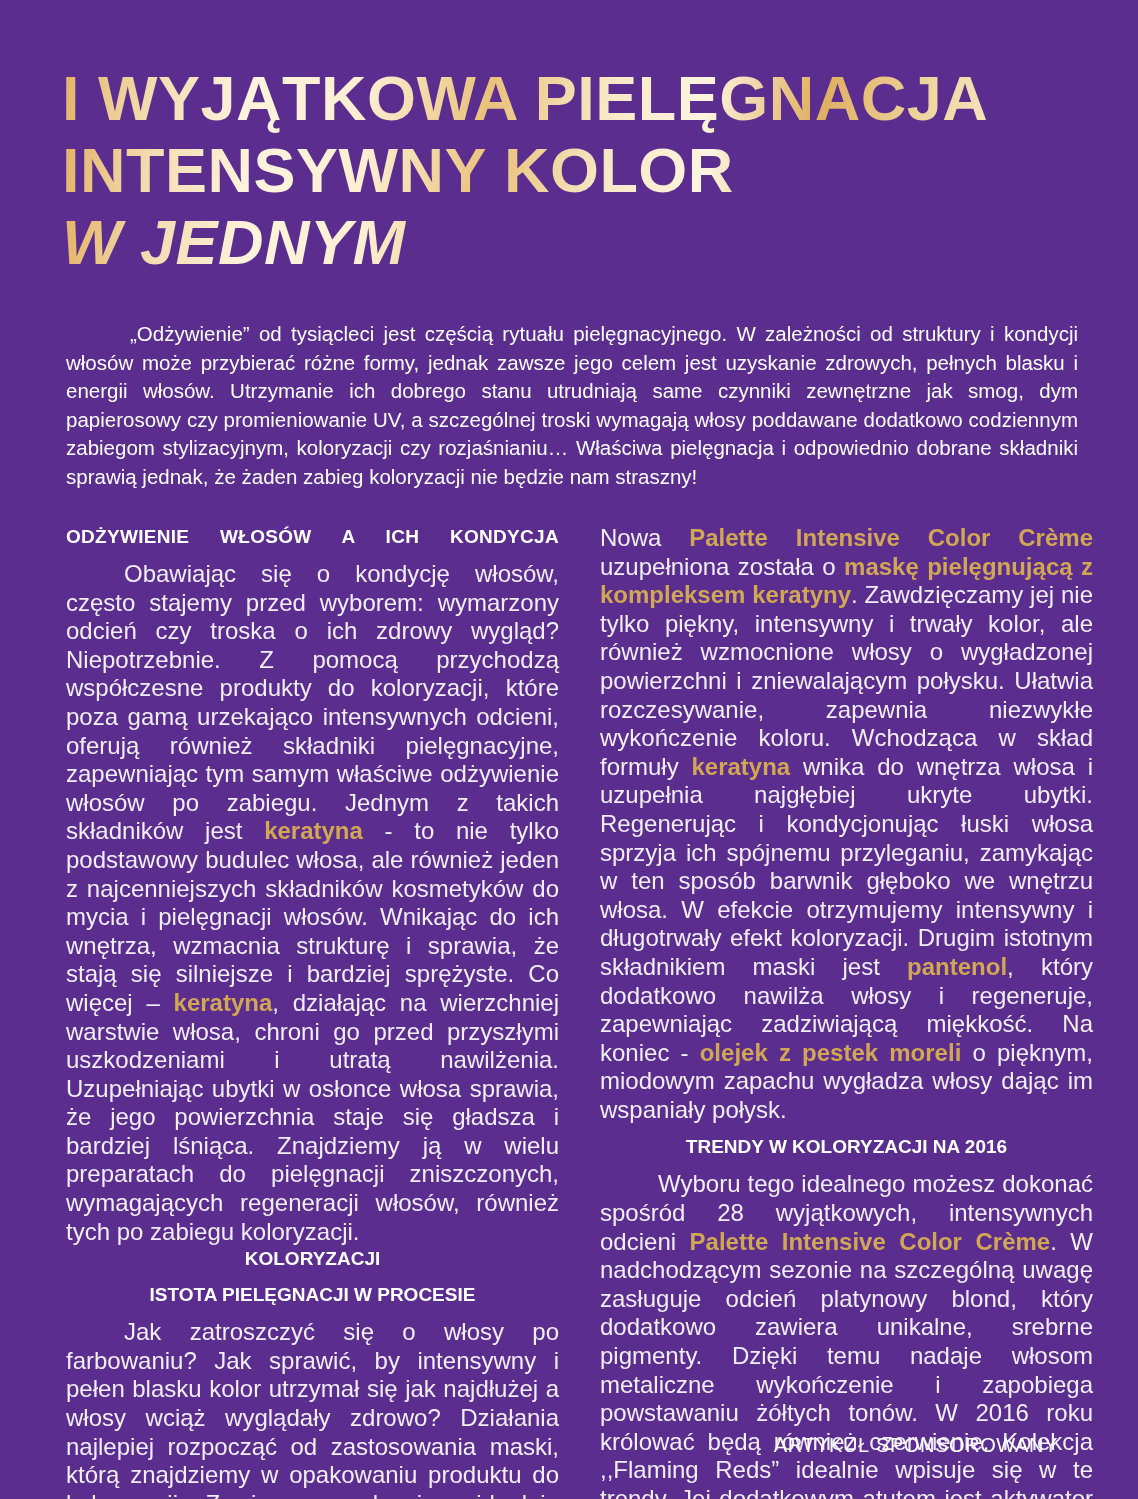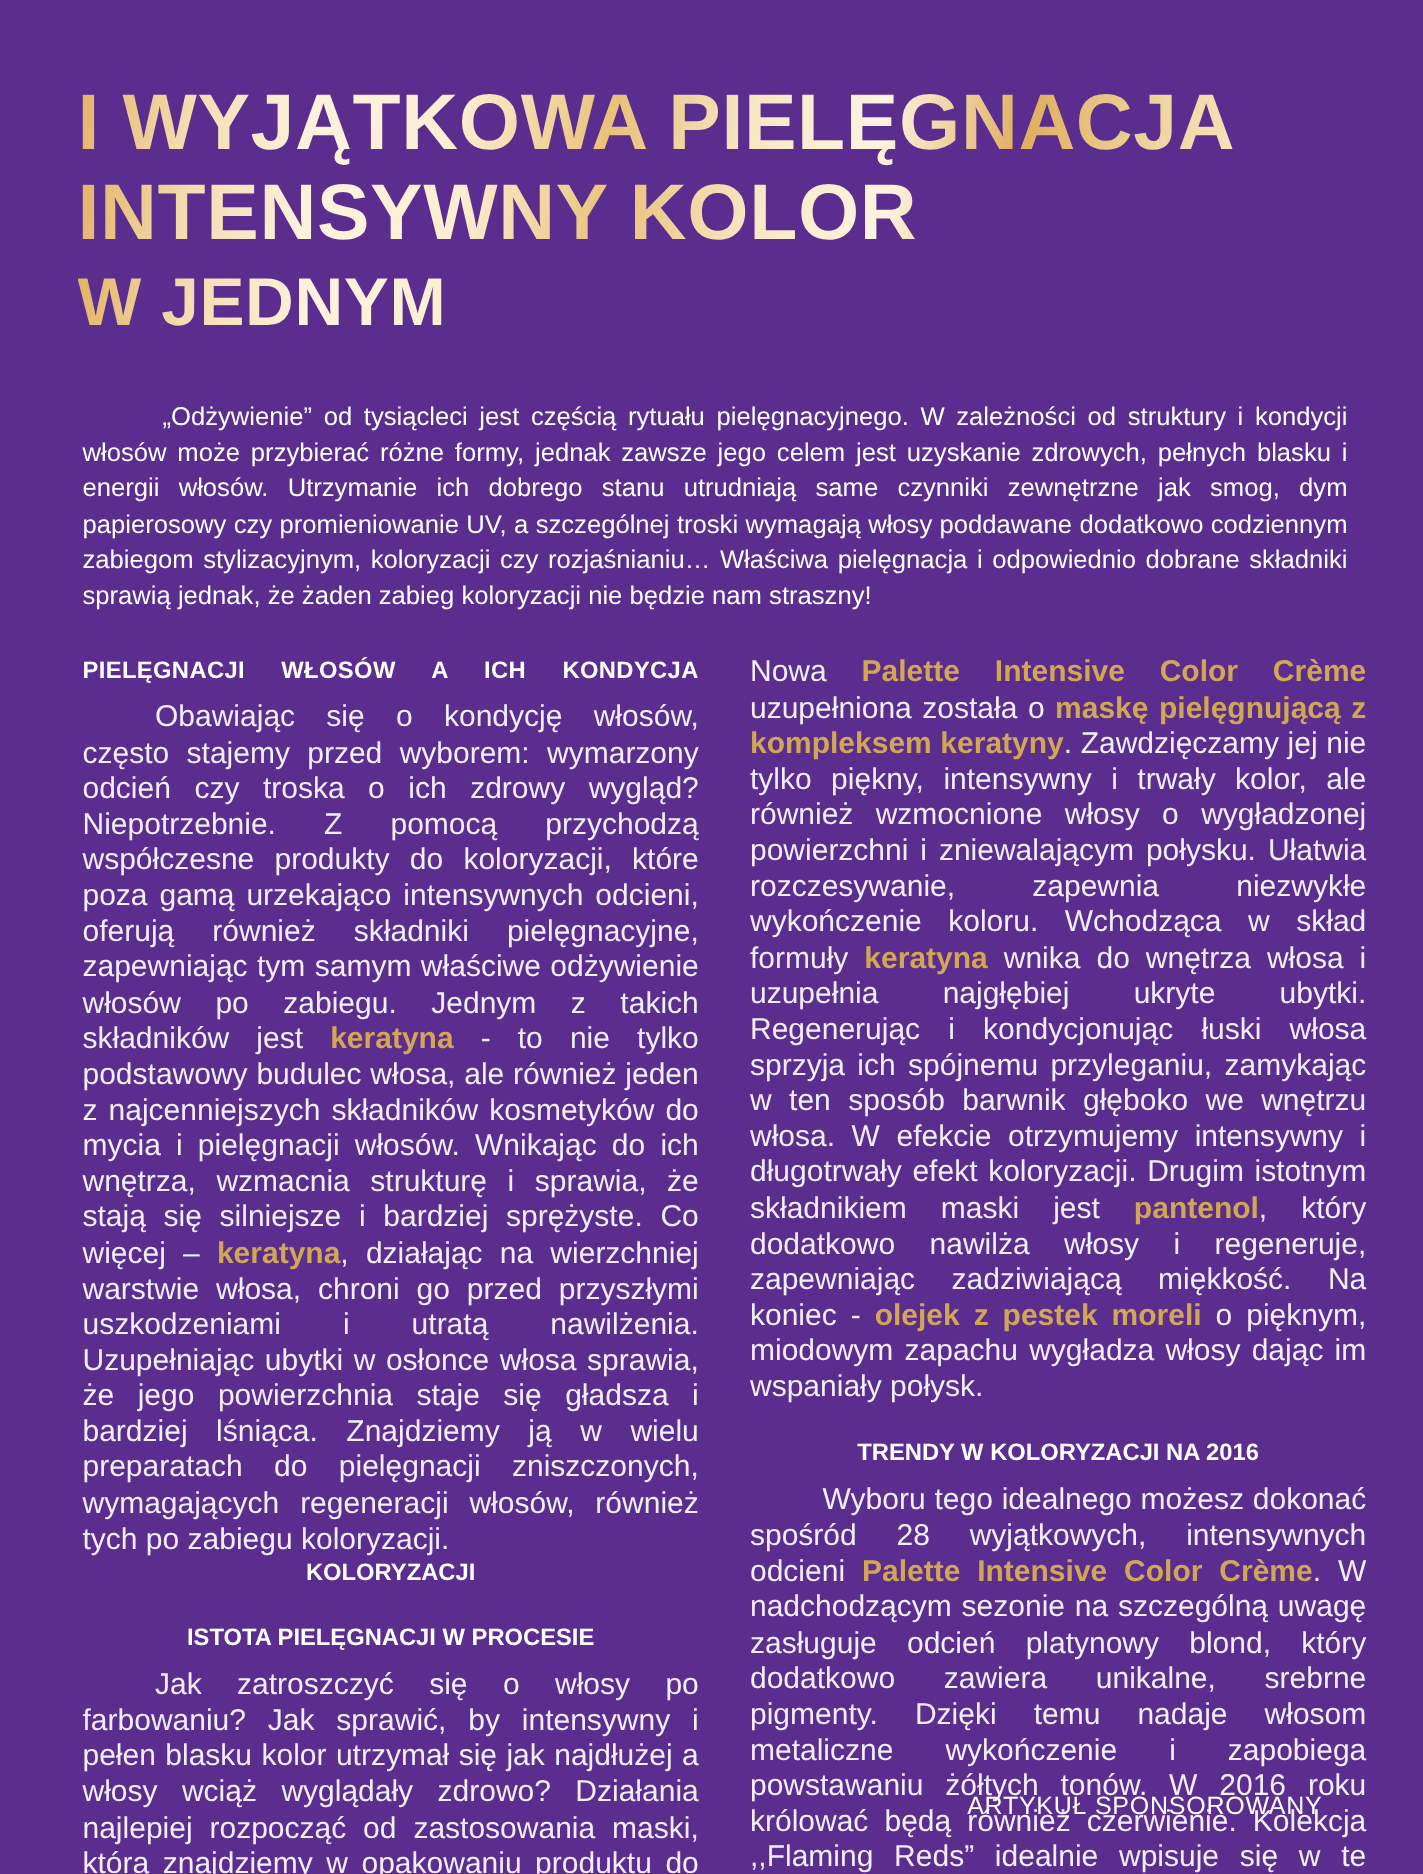--- a/index.html
+++ b/index.html
@@ -48,21 +48,21 @@
         #fdf4e0 63%,
         #dfae5f 74%,
         #f0d7a3 85%,
         #fdf5e3 100%);
     -webkit-background-clip: text;
     background-clip: text;
     color: transparent;
     -webkit-text-fill-color: transparent;
   }
   .headline-line.l2 { font-size: 63px; }
-  .headline-line.l3 { font-size: 54px; }
+  .headline-line.l3 { font-size: 63px; font-style: italic; }
 
   
   .lead {
     position: absolute;
     left: 66px;
     top: 320px;
     width: 1012px;
     font-size: 20.5px;
     line-height: 28.6px;
     font-weight: 400;
@@ -87,21 +87,21 @@
     line-height: 26px;
     color: #ffffff;
     margin: 0 0 10px 0;
     text-align: center;
   }
   .sec-head.spread {
     text-align: justify;
     text-align-last: justify;
     letter-spacing: 0.3px;
   }
-  .sec-head.gap-top { margin-top: 26px; }
+  .sec-head.gap-top { margin-top: 10px; }
 
   p.body {
     font-size: 24px;
     line-height: 28.6px;
     margin: 0;
     text-align: justify;
     text-justify: inter-word;
     color: #f2eef7;
     font-weight: 400;
   }
@@ -132,21 +132,21 @@
   <div class="headline">
     <div class="headline-line l2">I WYJĄTKOWA PIELĘGNACJA</div>
     <div class="headline-line l1">INTENSYWNY KOLOR</div>
     <div class="headline-line l3">W JEDNYM</div>
   </div>
 
   <div class="lead"><span class="indent"></span><span>„Odżywienie” od tysiącleci jest częścią rytuału pielęgnacyjnego. W zależności od struktury i kondycji włosów może przybierać różne formy, jednak zawsze jego celem jest uzyskanie zdrowych, pełnych blasku i energii włosów. Utrzymanie ich dobrego stanu utrudniają same czynniki zewnętrzne jak smog, dym papierosowy czy promieniowanie UV, a szczególnej troski wymagają włosy poddawane dodatkowo codziennym zabiegom stylizacyjnym, koloryzacji czy rozjaśnianiu… Właściwa pielęgnacja i odpowiednio dobrane składniki sprawią jednak, że żaden zabieg koloryzacji nie będzie nam straszny!</span></div>
 
   <div class="col col-left">
 
-    <h2 class="sec-head spread">PIELĘGNACJI WŁOSÓW A ICH KONDYCJA</h2>
+    <h2 class="sec-head spread">ODŻYWIENIE WŁOSÓW A ICH KONDYCJA</h2>
 
     <p class="body"><span class="indent"></span><span>Obawiając się o kondycję włosów, często stajemy przed wyborem: wymarzony odcień czy troska o ich zdrowy wygląd? Niepotrzebnie. Z pomocą przychodzą współczesne produkty do koloryzacji, które poza gamą urzekająco intensywnych odcieni, oferują również składniki pielęgnacyjne, zapewniając tym samym właściwe odżywienie włosów po zabiegu. Jednym z takich składników jest </span><span class="gold">keratyna</span><span> - to nie tylko podstawowy budulec włosa, ale również jeden z najcenniejszych składników kosmetyków do mycia i pielęgnacji włosów. Wnikając do ich wnętrza, wzmacnia strukturę i sprawia, że stają się silniejsze i bardziej sprężyste. Co więcej – </span><span class="gold">keratyna</span><span>, działając na wierzchniej warstwie włosa, chroni go przed przyszłymi uszkodzeniami i utratą nawilżenia. Uzupełniając ubytki w osłonce włosa sprawia, że jego powierzchnia staje się gładsza i bardziej lśniąca. Znajdziemy ją w wielu preparatach do pielęgnacji zniszczonych, wymagających regeneracji włosów, również tych po zabiegu koloryzacji.</span></p>
 
     <h2 class="sec-head">KOLORYZACJI</h2>
     <h2 class="sec-head gap-top">ISTOTA PIELĘGNACJI W PROCESIE</h2>
 
     <p class="body"><span class="indent"></span><span>Jak zatroszczyć się o włosy po farbowaniu? Jak sprawić, by intensywny i pełen blasku kolor utrzymał się jak najdłużej a włosy wciąż wyglądały zdrowo? Działania najlepiej rozpocząć od zastosowania maski, którą znajdziemy w opakowaniu produktu do koloryzacji. Zawiera ona bowiem idealnie skomponowaną mieszankę składników pielęgnujących, odpowiadających na potrzeby włosów tuż po koloryzacji.</span></p>
   </div>
 
   <div class="col col-right">

